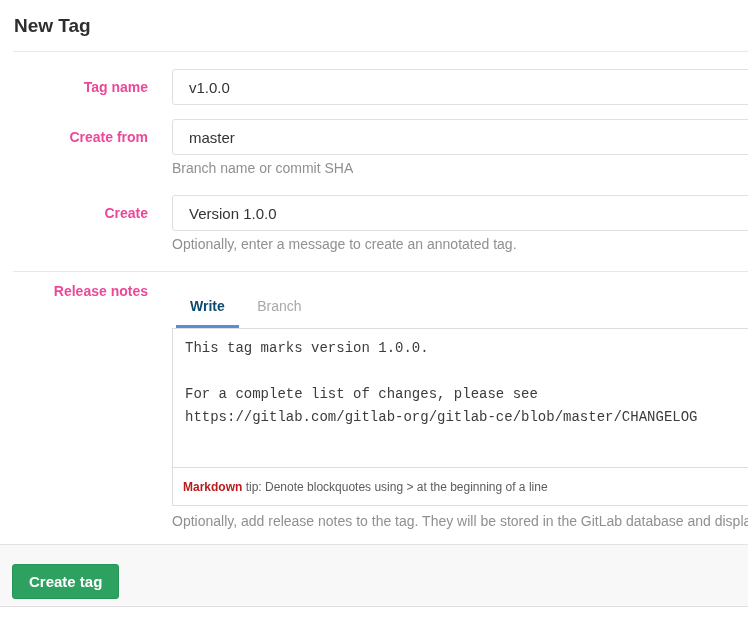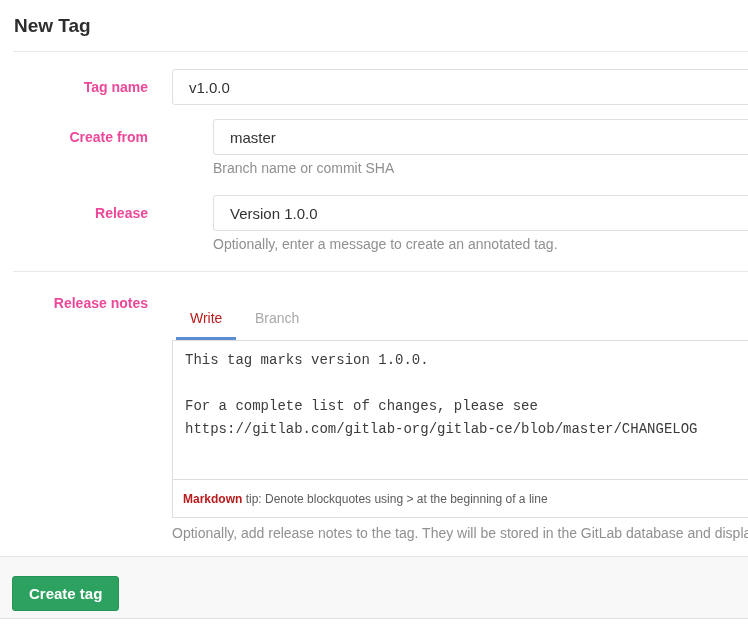--- a/index.html
+++ b/index.html
@@ -21,21 +21,21 @@
     color: #2e2e2e;
   }
   .hr {
     border: 0;
     border-top: 1px solid #e8e8e8;
     margin-left: 13px;
   }
   .form { margin-top: 17px; }
   .form-row { display: flex; align-items: flex-start; }
   .form-row.mb14 { margin-bottom: 14px; }
-  .form-row.mb18 { margin-bottom: 18px; gap: 41px; }
+  .form-row.mb18 { margin-bottom: 18px; }
   .col-label {
     flex: 0 0 148px;
     width: 148px;
     text-align: right;
     padding-top: 9px;
     font-size: 14px;
     line-height: 18px;
     font-weight: 600;
     color: #ec4899;
   }
@@ -57,35 +57,35 @@
     border-radius: 3px;
     outline: none;
   }
   .help-text {
     margin-top: 5px;
     font-size: 14px;
     line-height: 17px;
     color: #909090;
   }
   .section-divider { margin-top: 0; }
-  .rn-row { margin-top: 22px; }
+  .rn-row { margin-top: 10px; }
   .rn-label { padding-top: 0; }
   .md-tabs { padding-left: 4px; height: 46px; }
   .md-tab {
     display: inline-block;
     padding: 16px 14px 10px 14px;
     font-size: 14px;
     line-height: 17px;
     color: #a9a9a9;
     border-bottom: 3px solid transparent;
     cursor: pointer;
   }
   .md-tab.active {
-    color: #b91c1c;
-    font-weight: 400;
+    color: #0c4a6e;
+    font-weight: 700;
     border-bottom-color: #5a8dd4;
   }
   .md-textarea {
     display: block;
     width: 100%;
     height: 140px;
     padding: 8px 12px;
     font-family: "Liberation Mono", "DejaVu Sans Mono", monospace;
     font-size: 14px;
     line-height: 23px;
@@ -151,21 +151,21 @@
 
     <div class="form-row mb18">
       <label class="col-label">Create from</label>
       <div class="col-control">
         <input class="text-input" type="text" value="master" style="">
         <div class="help-text">Branch name or commit SHA</div>
       </div>
     </div>
 
     <div class="form-row mb18">
-      <label class="col-label">Release</label>
+      <label class="col-label">Create</label>
       <div class="col-control">
         <input class="text-input" type="text" value="Version 1.0.0" style="">
         <div class="help-text">Optionally, enter a message to create an annotated tag.</div>
       </div>
     </div>
 
     <hr class="hr section-divider">
 
     <div class="form-row rn-row">
       <label class="col-label rn-label">Release notes</label>

